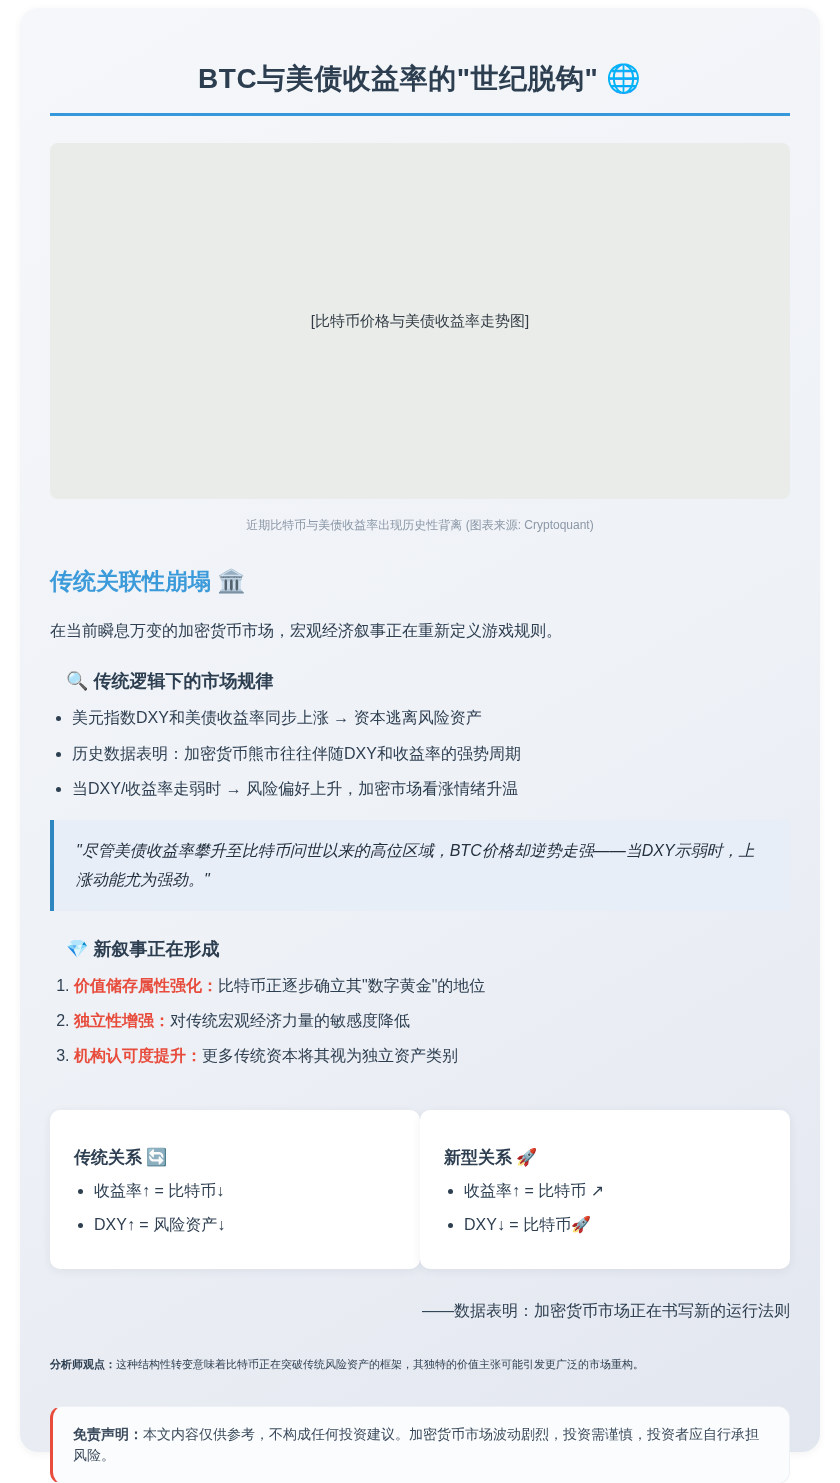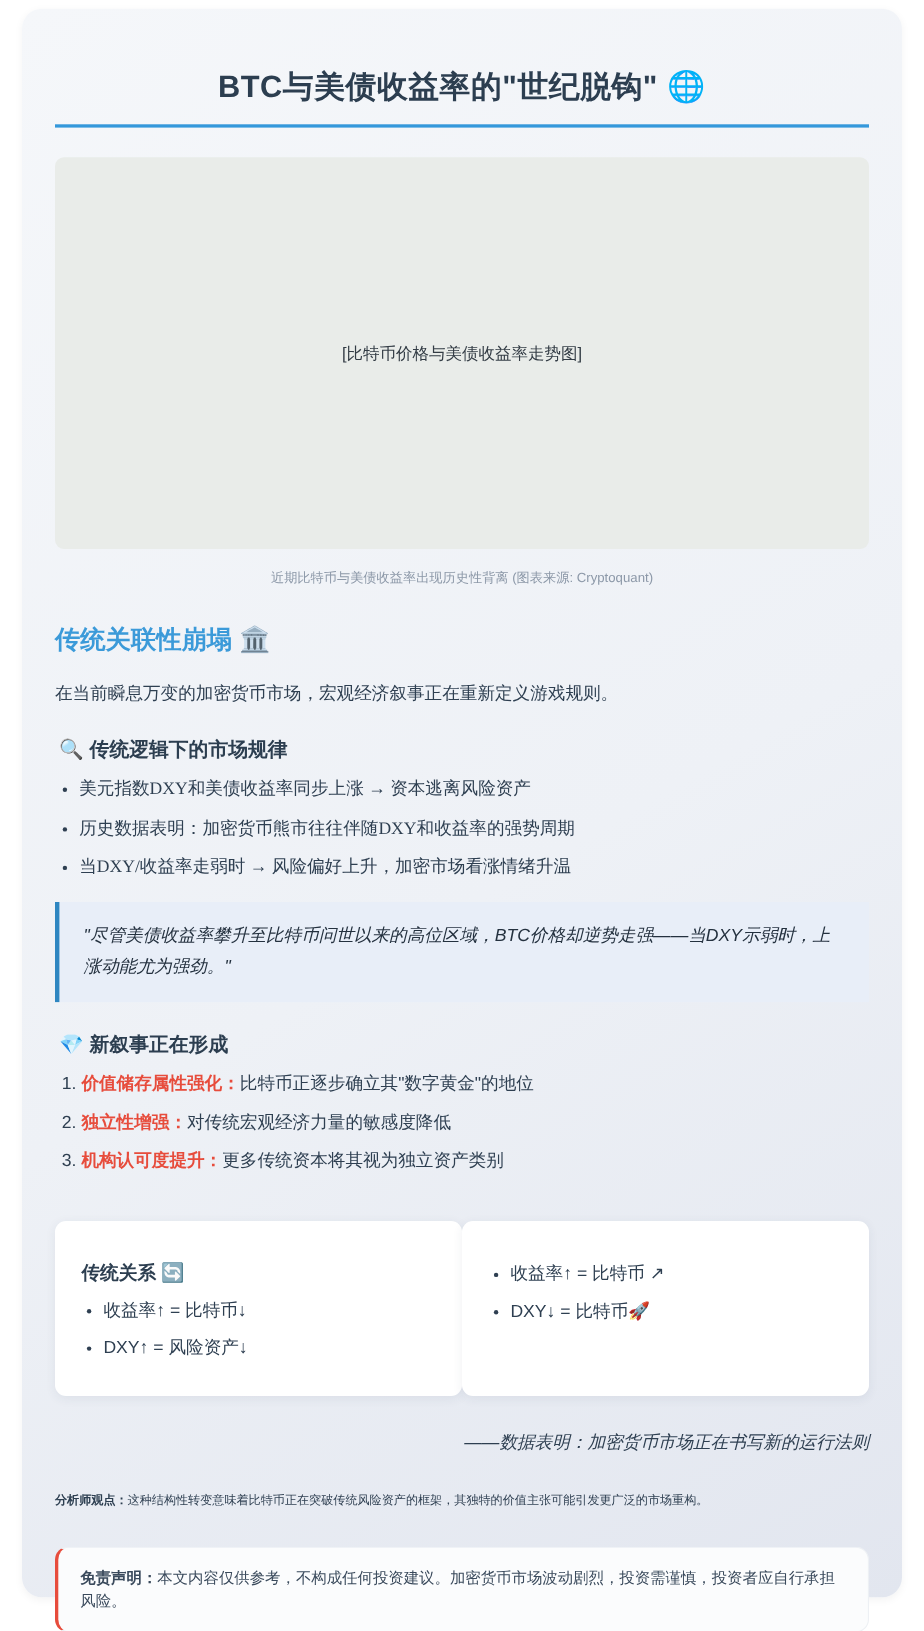--- a/index.html
+++ b/index.html
@@ -63,35 +63,34 @@
     font-weight: bold;
     color: #3b9ad9;
   }
   .intro-paragraph {
     margin: 22px 0 0 0;
     font-size: 16px;
     color: #2e3f51;
     line-height: 1.5;
   }
   h3.sub-heading {
-    margin: 26px 0 0 4px;
+    margin: 26px 0 0 16px;
     font-size: 18px;
     font-weight: bold;
     color: #2c3e50;
   }
   ul.rule-list {
     margin: 14px 0 0 0;
     padding-left: 22px;
   }
   ul.rule-list li {
     font-size: 16px;
     color: #2e3f51;
     margin: 0 0 14px 0;
     line-height: 1.35;
-    font-family: Liberation Serif, serif;
   }
   ul.rule-list li::marker { color: #2e3f51; }
   .quote-block {
     margin-top: 20px;
     background: #e8eef8;
     border-left: 4px solid #2e86c1;
     padding: 17px 22px;
     font-style: italic;
     font-size: 16px;
     color: #24313f;
@@ -134,21 +133,20 @@
     padding-left: 20px;
   }
   .relation-card ul li {
     font-size: 16px;
     color: #2e3f51;
     margin: 0 0 13px 0;
   }
   .attribution-line {
     margin-top: 32px;
     text-align: right;
-    font-style: italic;
     font-size: 16px;
     color: #2e3f51;
   }
   .analyst-paragraph {
     margin-top: 34px;
     font-size: 11px;
     color: #2e3f51;
     line-height: 1.6;
   }
   .analyst-label { font-weight: bold; color: #2c3e50; }
@@ -205,20 +203,21 @@
 
     <div class="cards-row">
       <div class="relation-card">
         <h4><span>传统关系</span> <span class="emoji">🔄</span></h4>
         <ul>
           <li>收益率↑ = 比特币↓</li>
           <li>DXY↑ = 风险资产↓</li>
         </ul>
       </div>
       <div class="relation-card">
+        <h4><span>新型关系</span> <span class="emoji">🚀</span></h4>
         <ul>
           <li>收益率↑ = 比特币 ↗</li>
           <li>DXY↓ = 比特币🚀</li>
         </ul>
       </div>
     </div>
 
     <div class="attribution-line">——数据表明：加密货币市场正在书写新的运行法则</div>
 
     <p class="analyst-paragraph"><span class="analyst-label">分析师观点：</span><span>这种结构性转变意味着比特币正在突破传统风险资产的框架，其独特的价值主张可能引发更广泛的市场重构。</span></p>

